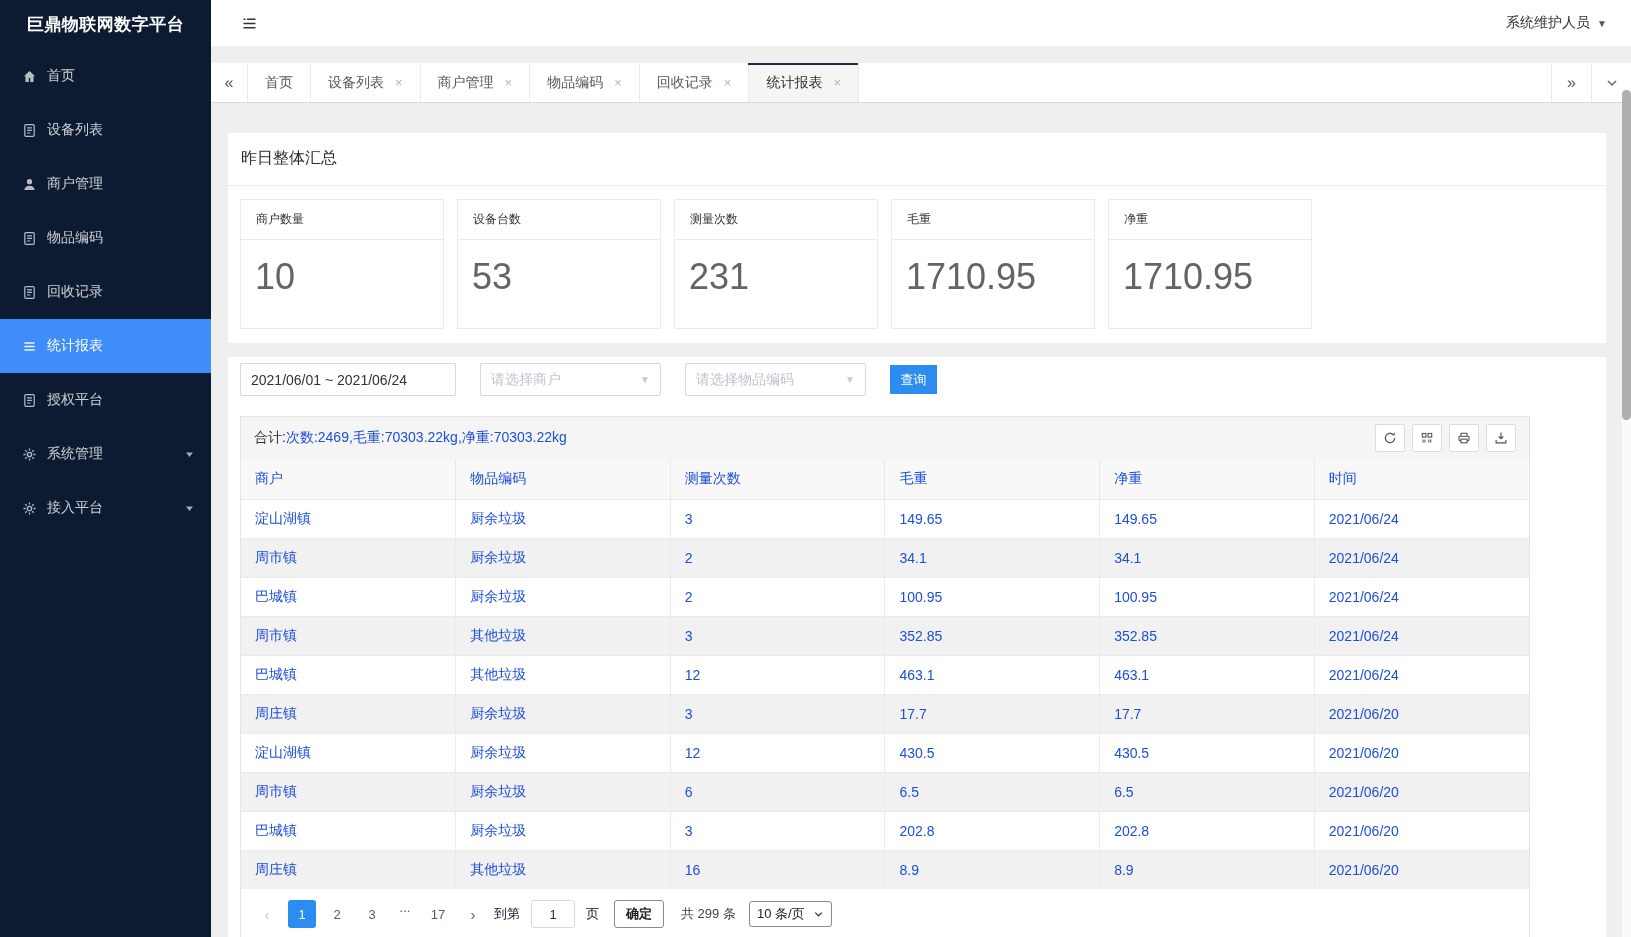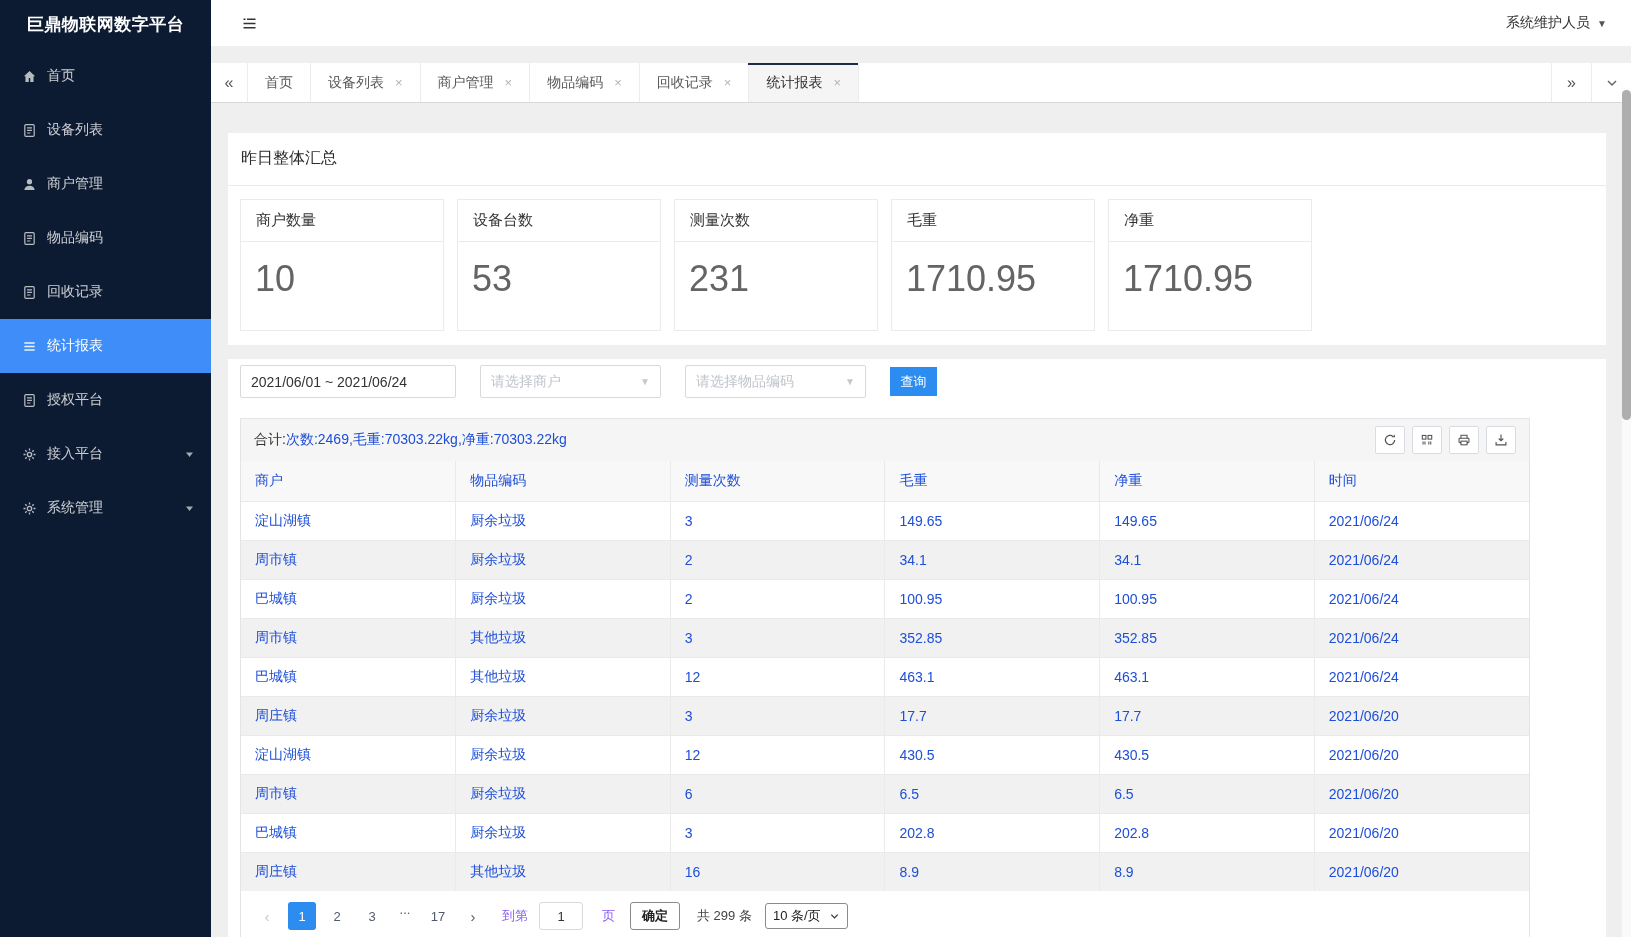--- a/index.html
+++ b/index.html
@@ -31,21 +31,21 @@
   .tab-right { margin-left:auto; display:flex; align-items:stretch; }
   .tab-right .tab-nav-btn { border-right:none; border-left:1px solid #ececec; width:40px; }
 
   
   .content { flex:1; padding:14px 25px 0 17px; overflow:hidden; display:flex; flex-direction:column; }
   .panel { background:#fff; }
   .panel-title { font-size:16px; color:#2b2b2b; padding:15px 13px 16px; font-weight:500; }
   #panel1 .panel-title { border-bottom:1px solid #eaeaea; }
   .cards { display:flex; gap:13px; padding:13px 12px 14px; }
   .card { width:204px; border:1px solid #ebebeb; background:#fff; }
-  .card-h { padding:11px 15px; font-size:15px; color:#333; border-bottom:1px solid #ebebeb; }
+  .card-h { padding:11px 15px; font-size:12px; color:#333; border-bottom:1px solid #ebebeb; }
   .card-v { padding:16px 14px 30px; font-size:36px; color:#646464; }
 
   #panel2 { margin-top:14px; flex:1; overflow:hidden; display:flex; flex-direction:column; }
   .filters { display:flex; align-items:center; padding:6px 12px 16px; }
   .input-box { height:33px; border:1px solid #d9d9d9; border-radius:2px; background:#fff; font-size:14px; color:#333; padding:0 10px; }
   input.input-box { width:216px; outline:none; }
   .select-box { width:181px; display:flex; align-items:center; justify-content:space-between; color:#bfc4cc; cursor:pointer; margin-left:24px; }
   .select-box .caret { color:#c5c8ce; font-size:10px; }
   .btn-primary { width:47px; height:29px; background:#2d8cf0; color:#fff; border:none; border-radius:0; font-size:13px; cursor:pointer; margin-left:24px; }
 
@@ -64,21 +64,21 @@
   tbody tr:last-child td { border-bottom:none; }
   tbody tr:nth-child(even) { background:#f1f1f2; }
   tbody tr:nth-child(odd) { background:#fff; }
 
   .pagination { display:flex; align-items:center; gap:7px; padding:11px 12px 12px; font-size:13px; color:#666; background:#fff; }
   .page-btn { min-width:28px; height:28px; padding:0 4px; display:flex; align-items:center; justify-content:center; border-radius:3px; cursor:pointer; color:#515a6e; font-size:13px; }
   .page-btn.nav { font-size:15px; }
   .page-btn.disabled { color:#c5c8ce; cursor:default; }
   .page-btn.active { background:#2d8cf0; color:#fff; }
   .page-ellipsis { color:#515a6e; min-width:24px; text-align:center; }
-  .goto-label { margin-left:8px; color:#8b5cf6; }
+  .goto-label { color:#0f172a; }
   .goto-input { width:44px; height:28px; border:1px solid #d9d9d9; border-radius:3px; text-align:center; font-size:13px; color:#333; outline:none; margin:0 4px; }
   .confirm-btn { height:28px; padding:0 11px; background:#fff; border:1px solid #8a8a8a; border-radius:3px; font-size:13px; font-weight:bold; color:#222; cursor:pointer; margin-left:8px; }
   .total-text { margin-left:10px; color:#444; }
   .size-select { height:26px; border:1px solid #8a8a8a; border-radius:3px; padding:0 7px; display:flex; align-items:center; gap:8px; color:#222; cursor:pointer; background:#fff; margin-left:6px; }
 
   
   .scrollbar { position:absolute; top:88px; right:0; bottom:0; width:9px; background:#fafafa; }
   .scrollbar .thumb { position:absolute; top:2px; left:0; width:9px; height:330px; background:#aeaeae; border-radius:5px; }
 
   .icn svg { display:block; }
@@ -150,35 +150,35 @@
         </span>
         <span>授权平台</span>
       </div>
       <div class="menu-item">
         <span class="icn">
           <svg width="15" height="15" viewBox="0 0 16 16">
             <circle cx="8" cy="8" r="2.3" fill="none" stroke="currentColor" stroke-width="1.4"></circle>
             <path d="M8 1.6v2.2M8 12.2v2.2M1.6 8h2.2M12.2 8h2.2M3.5 3.5L5 5M11 11l1.5 1.5M12.5 3.5L11 5M5 11l-1.5 1.5" stroke="currentColor" stroke-width="1.4" fill="none"></path>
           </svg>
         </span>
-        <span>接入平台</span>
+        <span>系统管理</span>
         <span class="icn chev">
           <svg width="11" height="11" viewBox="0 0 12 12">
             <path d="M2.2 3.8h7.6L6 8.8z" fill="currentColor"></path>
           </svg>
         </span>
       </div>
       <div class="menu-item">
         <span class="icn">
           <svg width="15" height="15" viewBox="0 0 16 16">
             <circle cx="8" cy="8" r="2.3" fill="none" stroke="currentColor" stroke-width="1.4"></circle>
             <path d="M8 1.6v2.2M8 12.2v2.2M1.6 8h2.2M12.2 8h2.2M3.5 3.5L5 5M11 11l1.5 1.5M12.5 3.5L11 5M5 11l-1.5 1.5" stroke="currentColor" stroke-width="1.4" fill="none"></path>
           </svg>
         </span>
-        <span>系统管理</span>
+        <span>接入平台</span>
         <span class="icn chev">
           <svg width="11" height="11" viewBox="0 0 12 12">
             <path d="M2.2 3.8h7.6L6 8.8z" fill="currentColor"></path>
           </svg>
         </span>
       </div>
     </nav>
 </aside>
 
 <div class="main">

